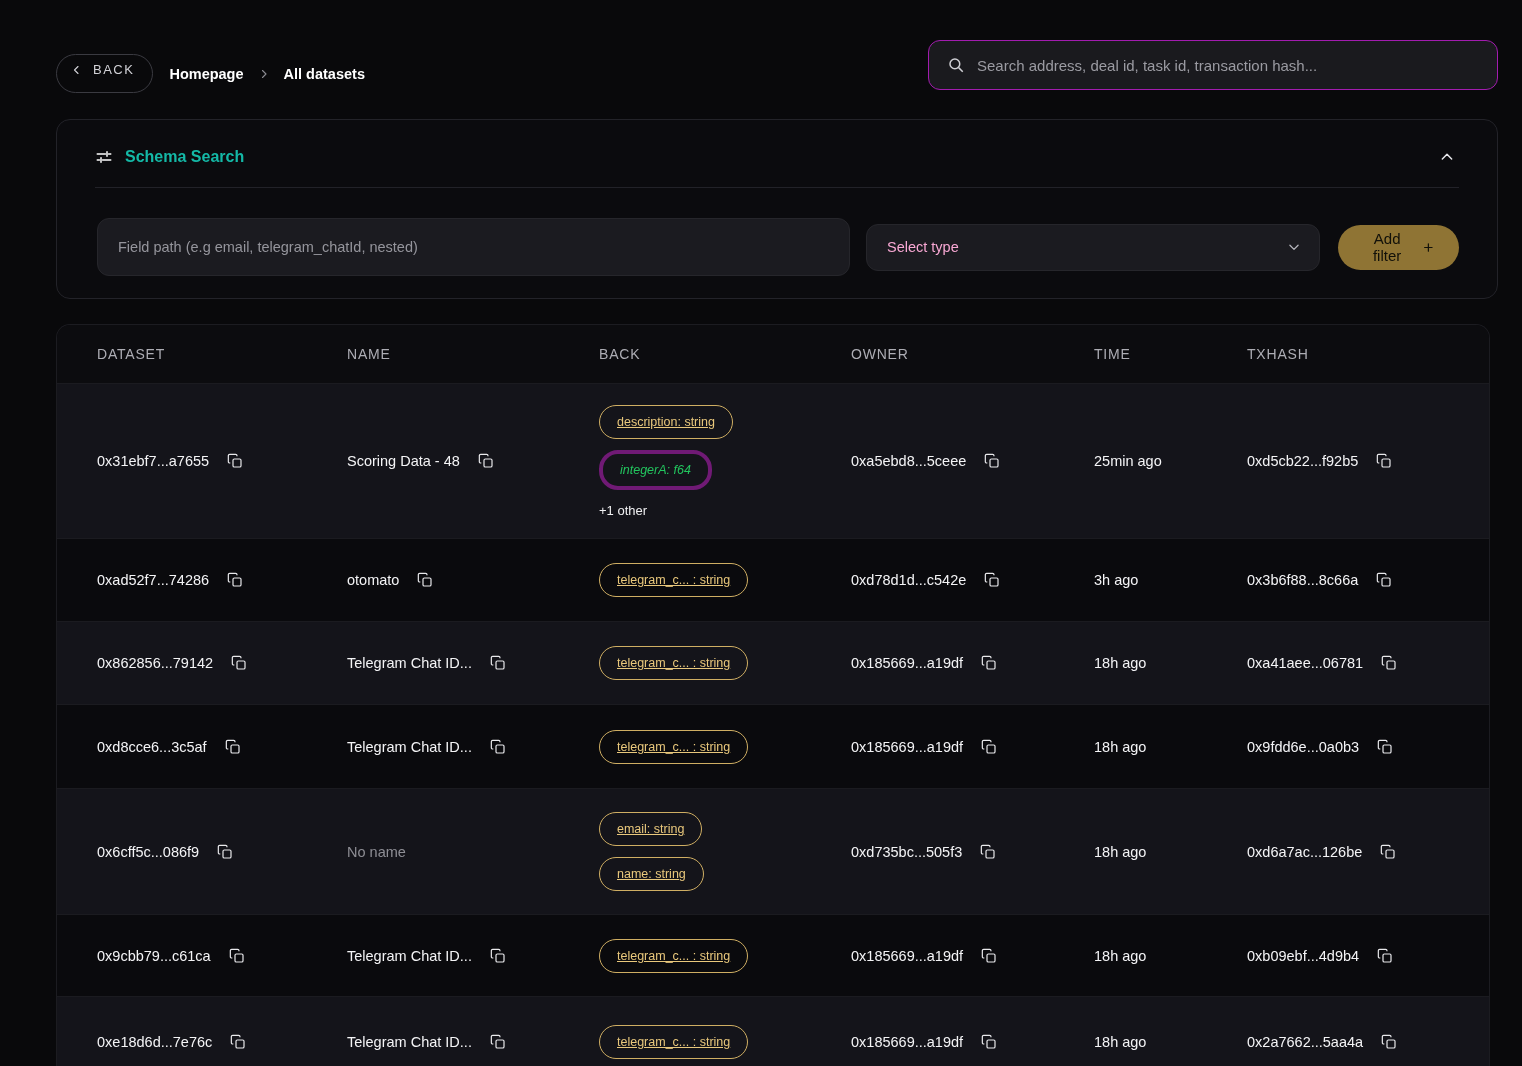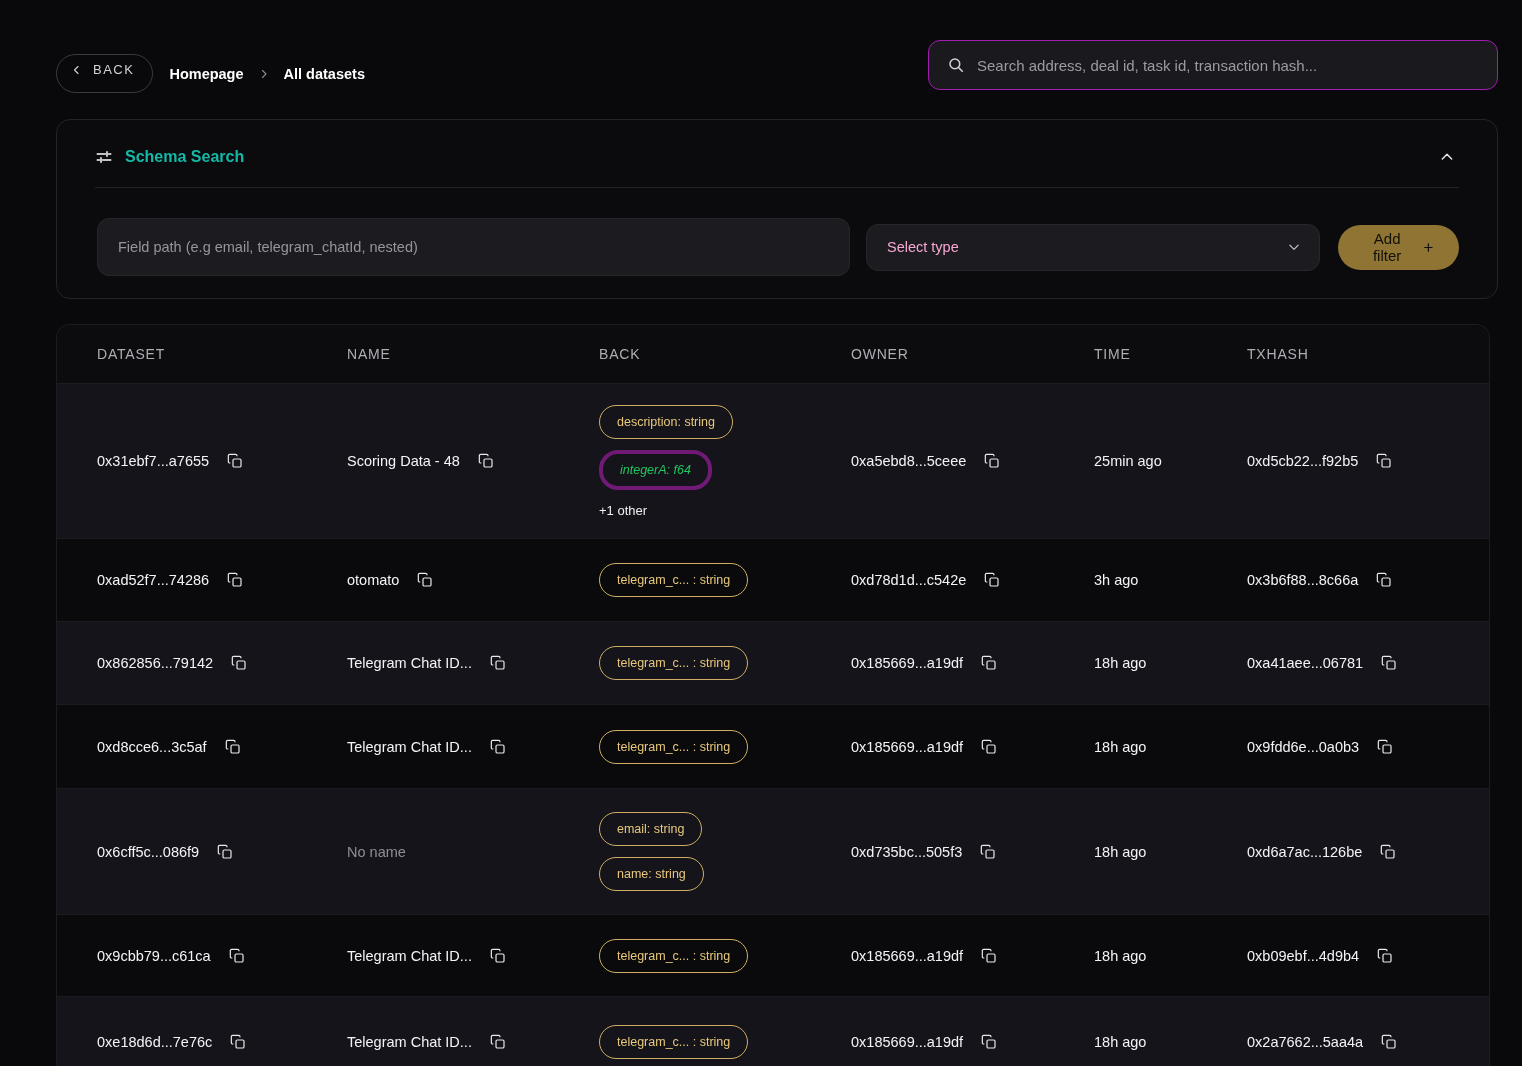--- a/index.html
+++ b/index.html
@@ -90,21 +90,21 @@
   .trow.row-a { background:#14141a; }
   .trow.row-b { background:#0a0a0d; }
   .cell { display:flex; align-items:center; gap:18px; font-size:14.5px; font-weight:500; color:#f4f4f6; padding-right:14px; }
   .cell.muted-text { color:#8e8e95; }
   .copy-icon { width:16px; height:16px; stroke:#e9e9ec; fill:none; stroke-width:1.8; stroke-linejoin:round; cursor:pointer; flex:none; }
   .type-cell { display:flex; flex-direction:column; align-items:flex-start; gap:11px; padding:20px 14px 20px 0; }
   .badge {
     display:inline-flex; align-items:center; padding:9px 17px; border-radius:19px;
     font-size:12.5px; font-weight:500; white-space:nowrap;
   }
-  .badge-gold { color:#e9c87c; border:1px solid #cfae63; }
+  .badge-gold { color:#e9c87c; border:1px solid #cfae63;text-decoration:underline; }
   .badge-teal { color:#22c55e; border:4px solid #701a75;font-style:italic; }
   .more { color:#f0f0f2; font-size:13px; margin-top:2px; }
 </style>
 </head>
 <body>
 
 <div class="page-header">
   <div class="nav-row">
     <button class="back-btn">
       <svg class="chev" viewBox="0 0 24 24">

